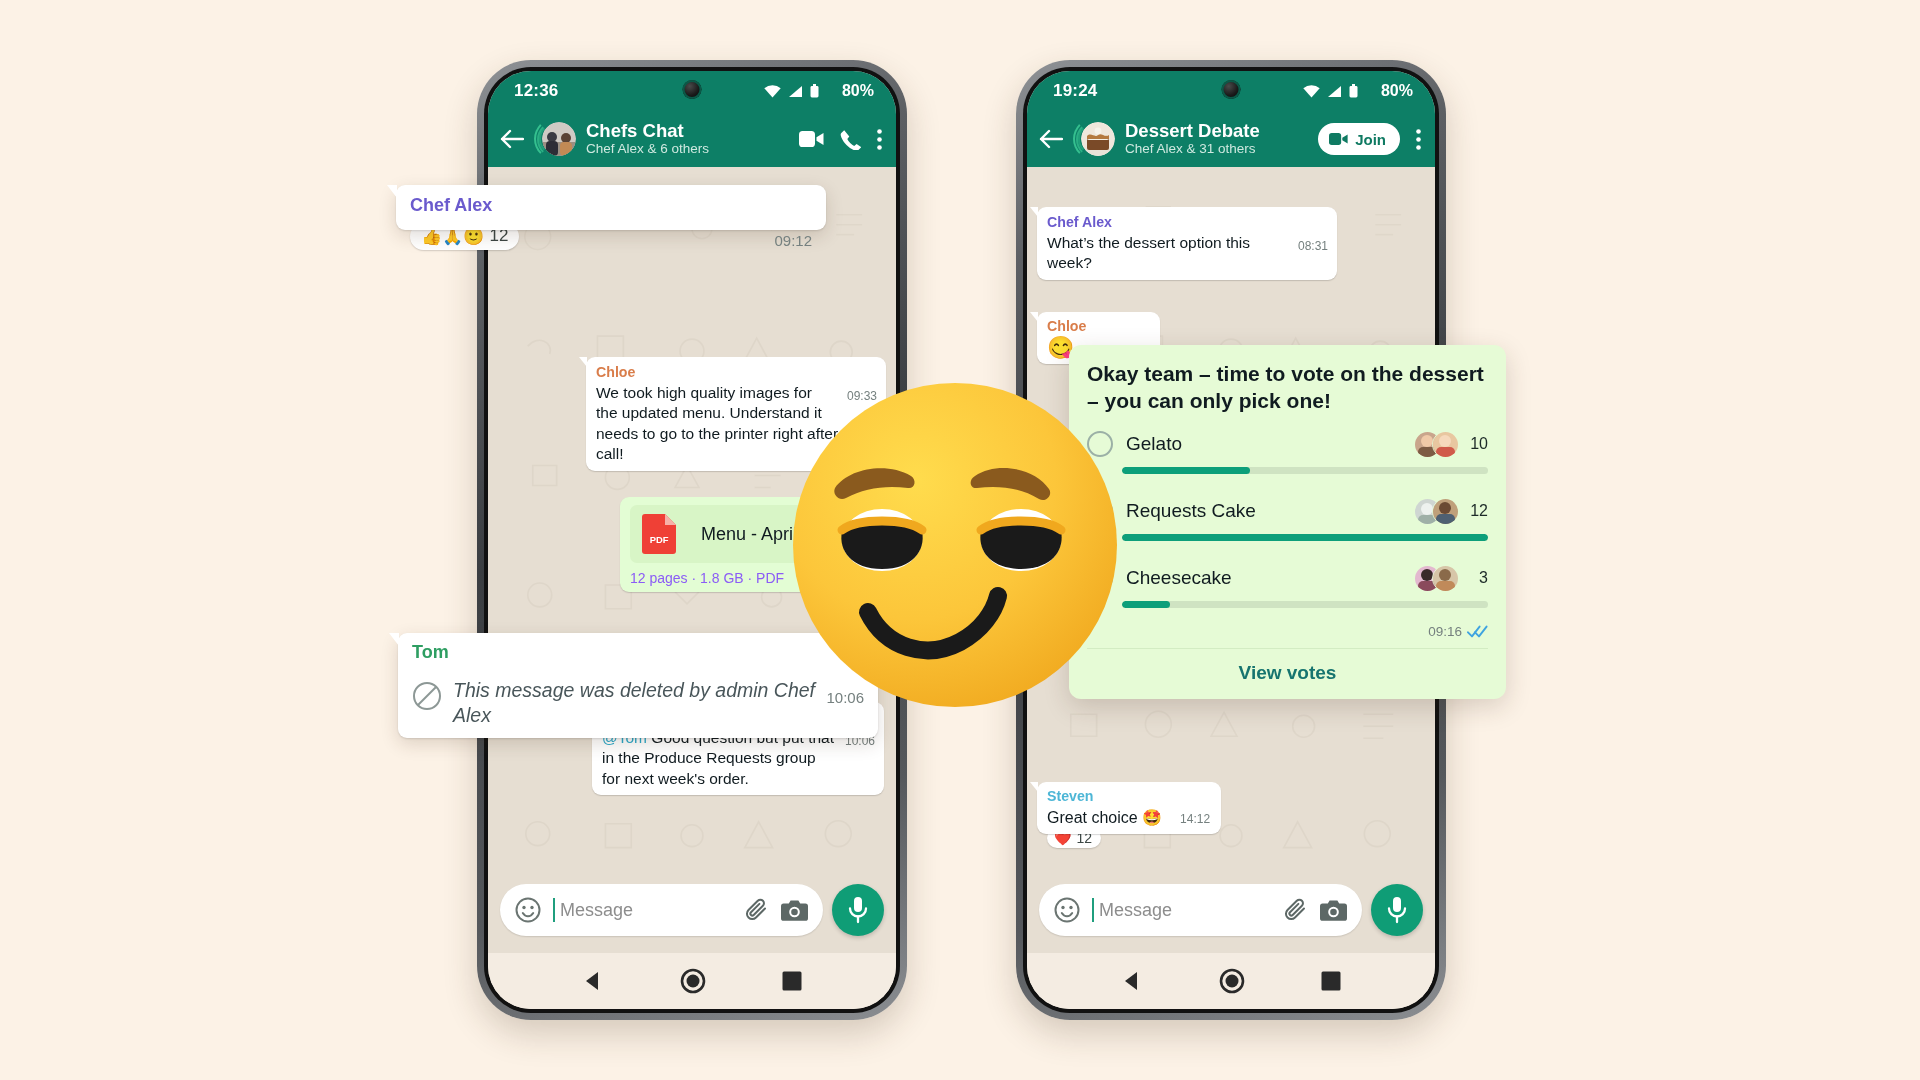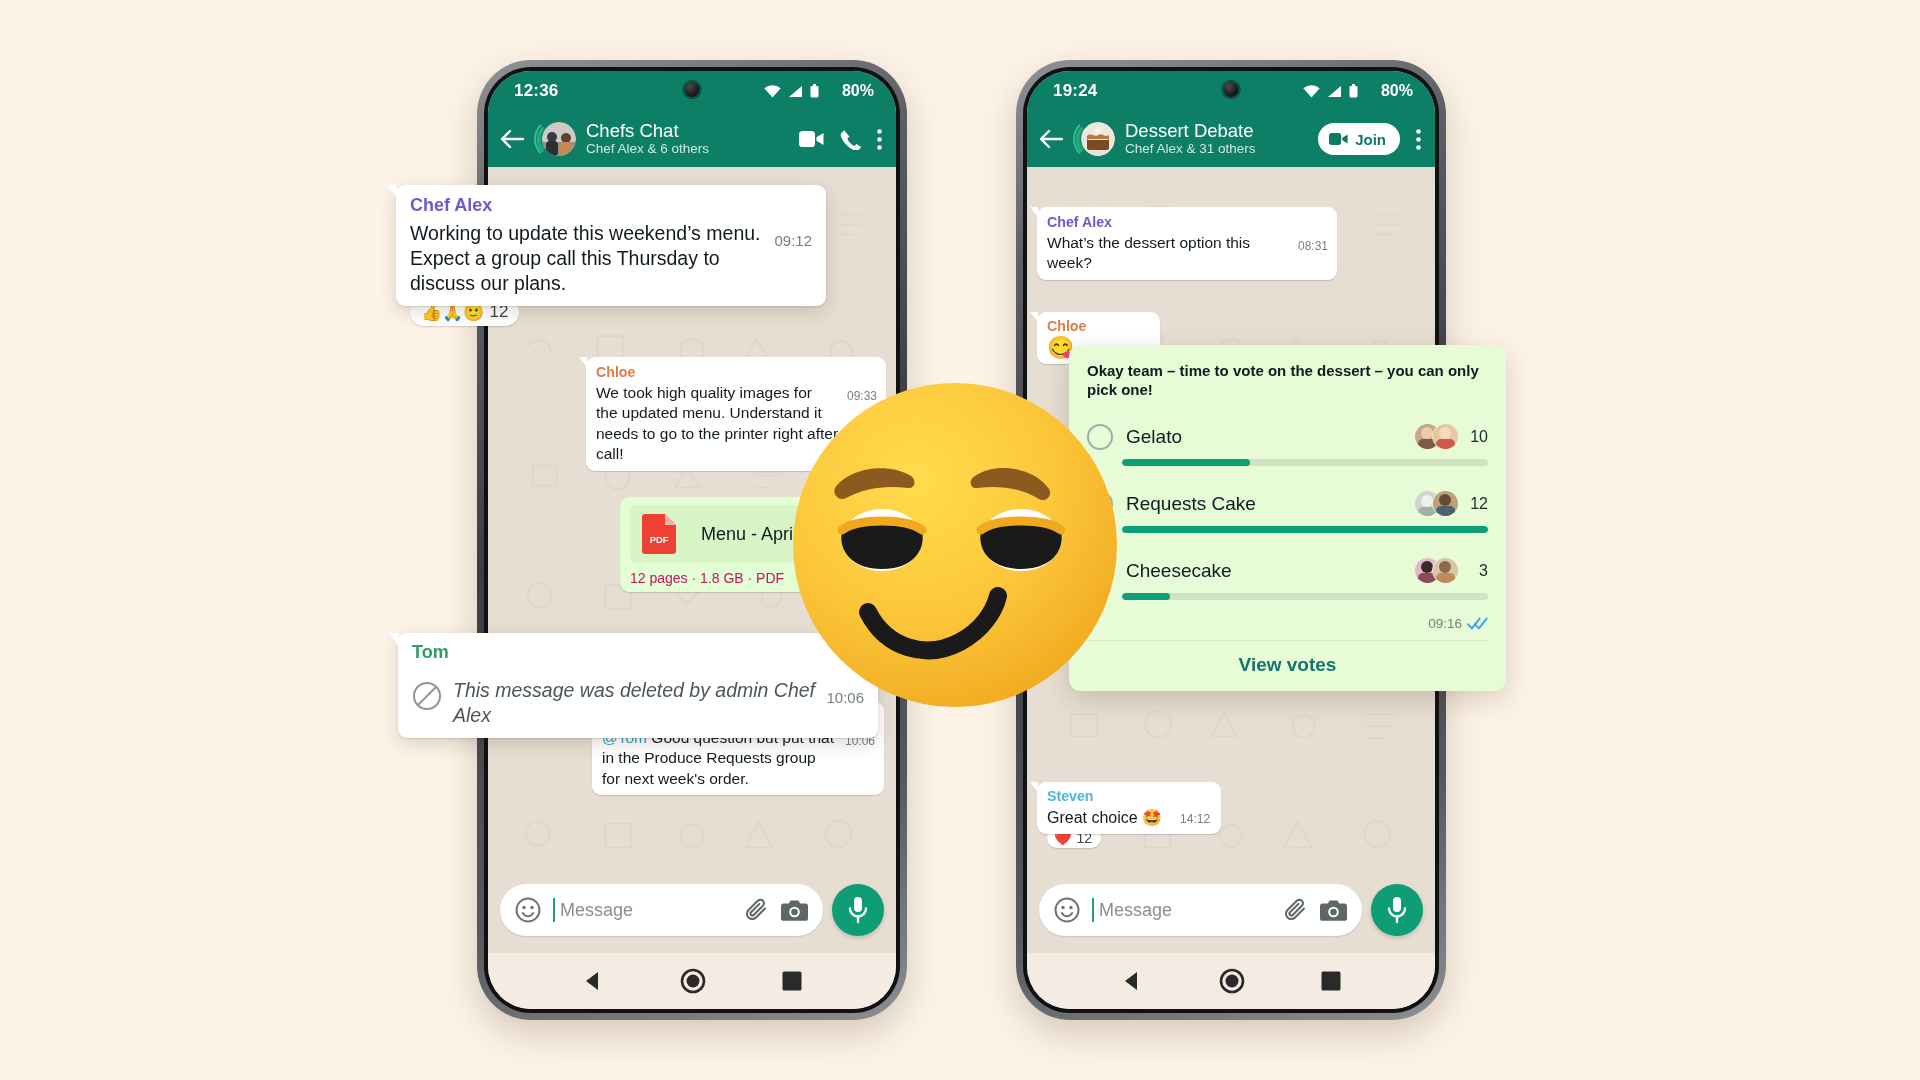--- a/index.html
+++ b/index.html
@@ -41,21 +41,21 @@
   .hdr-back{color:#fff;flex:none;display:flex;align-items:center;}
   .hdr-ava{position:relative;width:42px;height:42px;flex:none;}
   .hdr-ava .ring{position:absolute;border:2.5px solid #35c08f;border-radius:50%;
     border-right-color:transparent;border-top-color:transparent;border-bottom-color:transparent;}
   .hdr-ava .r1{inset:0;}
   .hdr-ava .r2{inset:2.5px;opacity:.75;}
   .hdr-ava .r3{inset:5px;opacity:.5;}
   .hdr-ava .pic{position:absolute;left:8px;top:0;width:34px;height:34px;border-radius:50%;
     overflow:hidden;top:4px;}
   .hdr-txt{display:flex;flex-direction:column;justify-content:center;min-width:0;flex:1;}
-  .hdr-title{color:#fff;font-size:18.5px;font-weight:400;line-height:1.15;white-space:nowrap;}
+  .hdr-title{color:#fff;font-size:18.5px;font-weight:700;line-height:1.15;white-space:nowrap;}
   .hdr-sub{color:#cfe9e0;font-size:13.5px;line-height:1.25;white-space:nowrap;}
   .hdr-actions{display:flex;align-items:center;gap:16px;flex:none;color:#fff;}
   .join-btn{background:#fff;color:#0f7a62;border-radius:20px;height:32px;
     display:flex;align-items:center;gap:7px;padding:0 14px 0 11px;font-size:15px;font-weight:700;}
 
   
   .chat-body{flex:1;position:relative;overflow:hidden;
     background-color:#e6ded2;}
   .wallpaper{position:absolute;inset:0;opacity:.5;}
   .msgs{position:absolute;inset:0;padding:10px 10px 0 10px;box-sizing:border-box;}
@@ -77,26 +77,26 @@
 
   
   .float{position:absolute;z-index:30;}
   .float .bubble{box-shadow:0 6px 18px rgba(60,40,20,.16),0 1px 2px rgba(0,0,0,.12);}
 
   
   .doc-card{background:#e3fdd4;border-radius:9px;padding:8px 10px 6px 10px;box-shadow:0 1px 1.2px rgba(0,0,0,.16);}
   .doc-row{display:flex;align-items:center;gap:25px;background:#d8f5c6;border-radius:7px;padding:9px 12px;}
   .pdf-ico{width:34px;height:40px;flex:none;position:relative;}
   .doc-name{font-size:18px;color:#101b20;white-space:nowrap;overflow:hidden;}
-  .doc-sub{font-size:14px;color:#be185d;margin-top:7px;}
+  .doc-sub{font-size:14px;color:#8b5cf6;margin-top:7px;}
 
   
   .poll{background:#e6fbd6;border-radius:12px;box-shadow:0 8px 26px rgba(60,40,20,.18);
     padding:16px 18px 0 18px;box-sizing:border-box;}
-  .poll-q{font-size:15px;font-weight:700;color:#101b20;line-height:1.28;margin-bottom:24px;}
+  .poll-q{font-size:21px;font-weight:700;color:#101b20;line-height:1.28;margin-bottom:16px;}
   .poll-opt{margin-bottom:6px;}
   .opt-top{display:flex;align-items:center;gap:13px;}
   .radio{width:22px;height:22px;border-radius:50%;border:2px solid #9bb0a6;flex:none;}
   .opt-label{font-size:19px;color:#101b20;flex:1;}
   .voters{display:flex;align-items:center;gap:7px;flex:none;}
   .vstack{display:flex;}
   .vstack .av{width:25px;height:25px;border-radius:50%;overflow:hidden;border:1.5px solid #e6fbd6;}
   .vstack .av+.av{margin-left:-9px;}
   .vcount{font-size:16px;color:#1d2a28;min-width:22px;text-align:right;}
   .bar{height:7px;border-radius:4px;background:#cfe3c2;margin:9px 0 0 35px;position:relative;overflow:hidden;}
@@ -314,21 +314,21 @@
       </div>
 
     </div>
    </div>
   </div>
 
   <div class="float" style="left:396px;top:185px;width:430px;">
     <div class="bubble in" style="padding:10px 14px 9px 14px;font-size:19.5px;line-height:1.3;">
       <div class="tail-l" style="border-top-width:13px;border-left-width:10px;left:-9px;"></div>
       <div class="sender" style="color:#6a5acd;font-size:18px;margin-bottom:4px;">Chef Alex</div>
-      <div class="body-txt"><span class="meta meta-inline" style="font-size:15px;margin-top:10px;">09:12</span><span>Working to update this weekend’s menu. Expect a group call this Thursday to discuss our plans.</span></div>
+      <div class="body-txt"><span class="meta meta-inline" style="font-size:15px;margin-top:10px;">09:12</span></div>
     </div>
     <div style="margin-left:14px;margin-top:-2px;">
       <span class="reactions" style="font-size:17px;padding:3px 11px;">
         <span>👍🙏🙂</span>
         <span class="cnt" style="font-size:17px;">12</span>
       </span>
     </div>
   </div>
 
   <div class="float" style="left:398px;top:633px;width:480px;">

